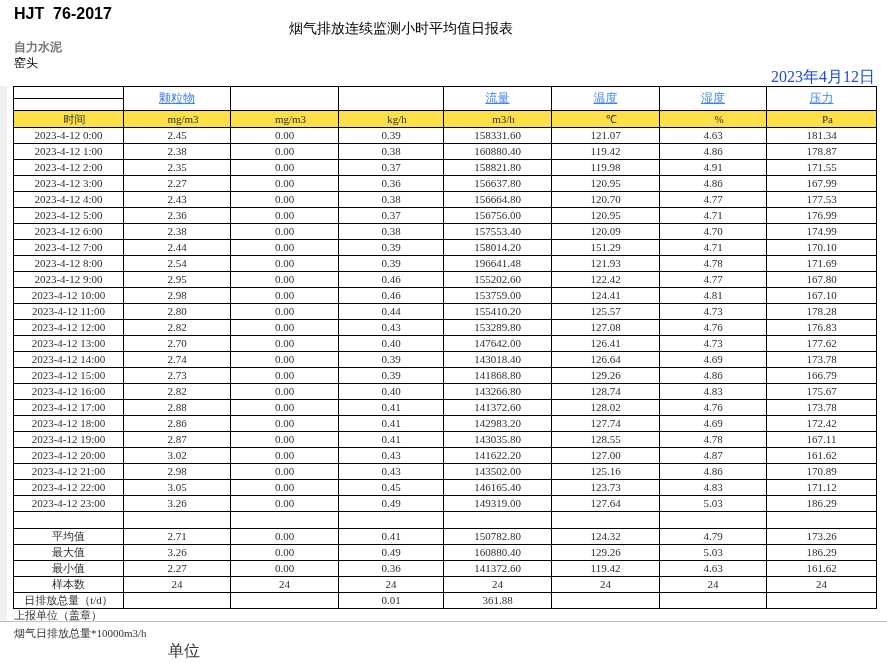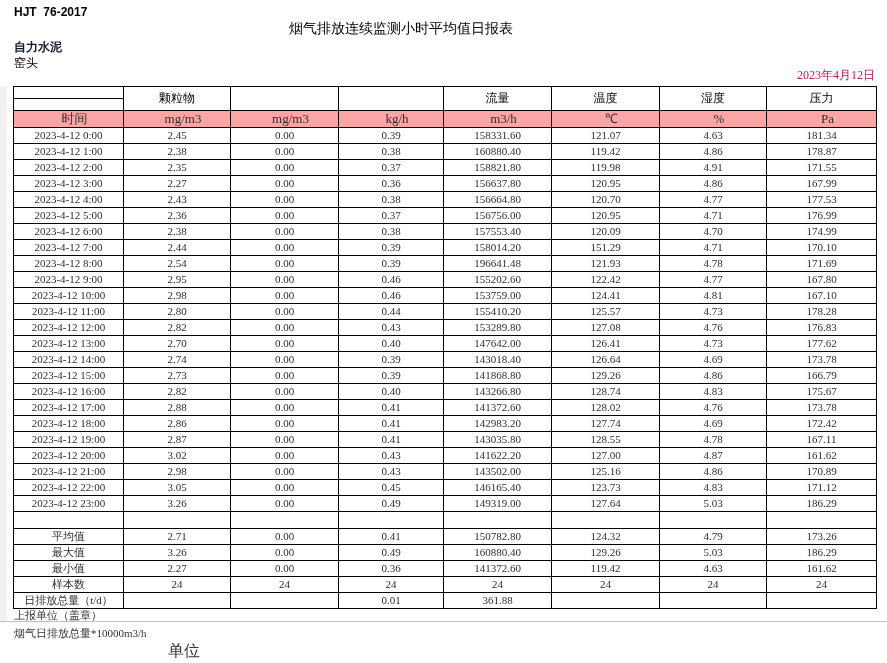--- a/index.html
+++ b/index.html
@@ -2,37 +2,37 @@
 <html><head>
 <meta charset="utf-8">
 <style>
   html,body{margin:0;padding:0;}
   body{
     width:887px;height:663px;position:relative;background:#ffffff;
     font-family:"Liberation Serif", serif;color:#2e2e2e;overflow:hidden;
   }
   .edge-strip{position:absolute;left:0;top:86px;width:7px;height:536px;background:#f1f1f1;}
   .doc-code{position:absolute;top:5px;left:14px;font-family:"Liberation Sans",sans-serif;
-    font-weight:bold;font-size:12px;color:#000;white-space:pre;}
+    font-weight:bold;font-size:16px;color:#000;white-space:pre;}
   .title{position:absolute;top:20px;left:13px;width:776px;text-align:center;
     font-family:"Liberation Sans",sans-serif;font-weight:normal;font-size:14px;color:#000;}
   .company{position:absolute;top:39px;left:14px;font-family:"Liberation Sans",sans-serif;
-    font-weight:bold;font-size:12px;color:#0f172a;}
+    font-weight:bold;font-size:12px;color:#737373;}
   .location{position:absolute;top:55px;left:14px;font-family:"Liberation Sans",sans-serif;
     font-weight:normal;font-size:12px;color:#000;}
-  .date{position:absolute;top:67px;right:12px;font-size:12px;color:#be185d;}
+  .date{position:absolute;top:67px;right:12px;font-size:16px;color:#1d4ed8;}
   table.report{
     position:absolute;top:86px;left:13px;width:863px;border-collapse:collapse;
     table-layout:fixed;font-size:11px;color:#2e2e2e;
   }
   table.report td{border:1px solid #000;text-align:center;padding:0;
     white-space:nowrap;overflow:hidden;line-height:1.1;}
   tr.sub-row td{height:11px;}
-  tr.group-row td{font-size:12px;color:#000000;}
-  tr.units-row td{height:16px;background:#fca5a5;font-size:13px;padding-left:12px;}
+  tr.group-row td{font-size:12px;color:#3b82f6;text-decoration:underline;}
+  tr.units-row td{height:16px;background:#fde047;font-size:11px;padding-left:12px;}
   tr.data-row td{height:15px;}
   tr.spacer-row td{height:16px;}
   tr.summary-row td{height:15px;}
   .note{position:absolute;top:626px;left:14px;font-size:11px;color:#333;text-align:center;}
   .report-unit{position:absolute;top:608px;left:14px;font-size:11px;color:#333;}
   .unit-label{position:absolute;top:641px;left:168px;font-size:16px;color:#333;}
   .page-break-line{position:absolute;top:621px;left:0;width:887px;height:0;border-top:1px solid #c0c0c0;}
 </style>
 </head>
 <body>

